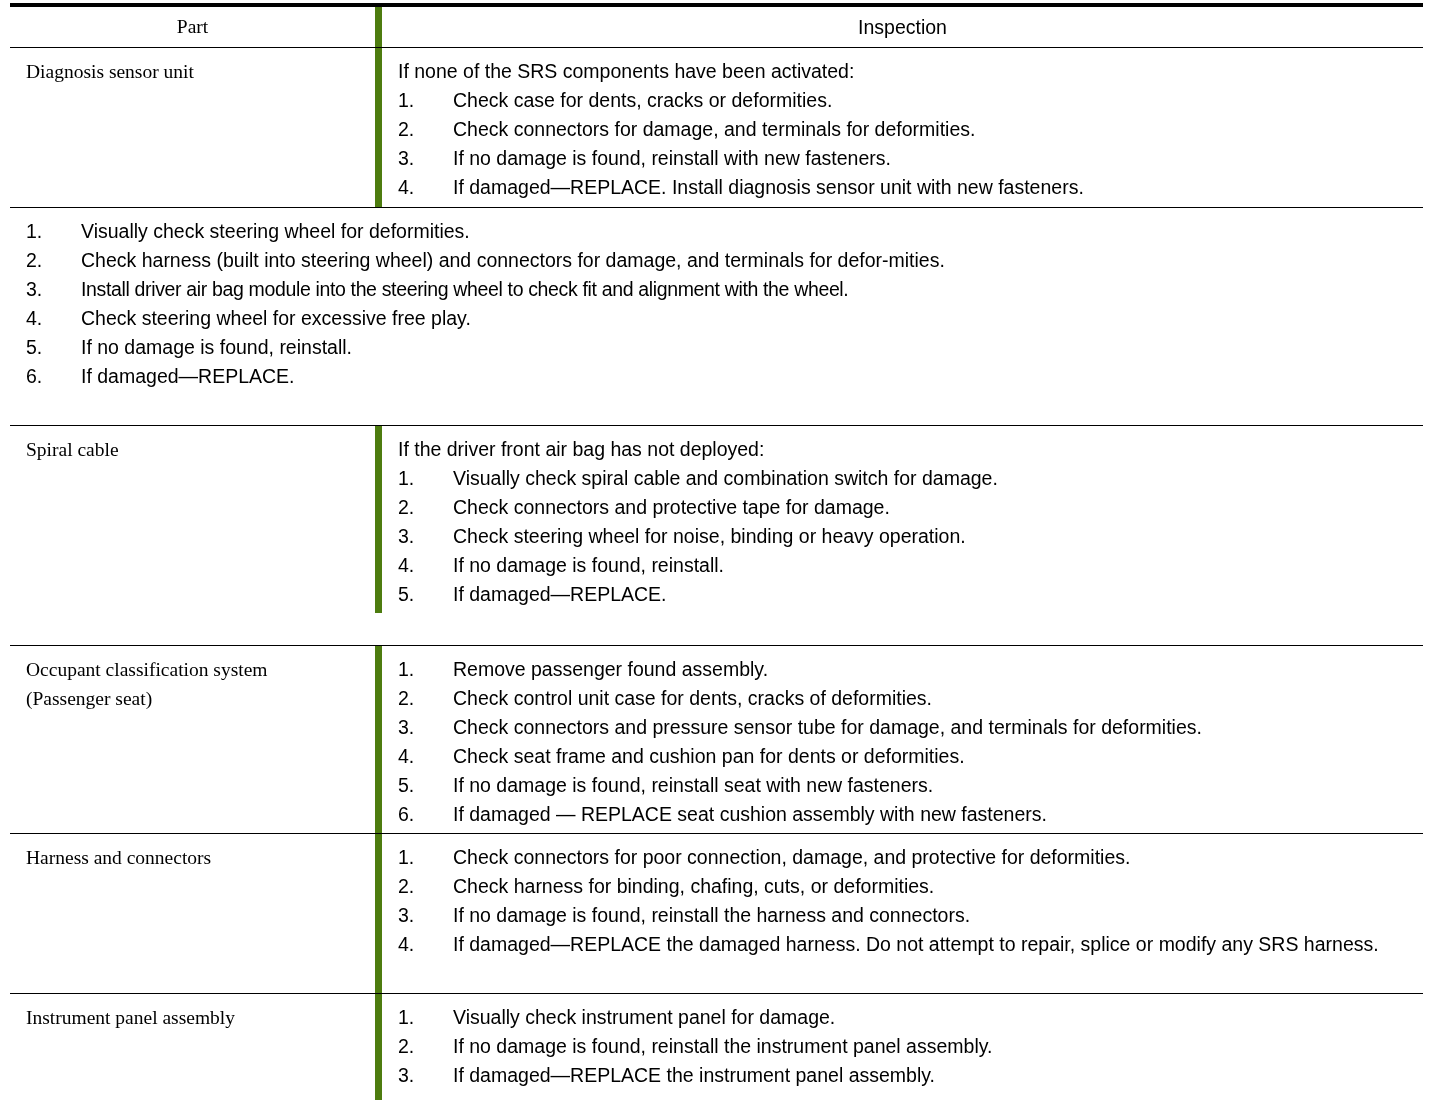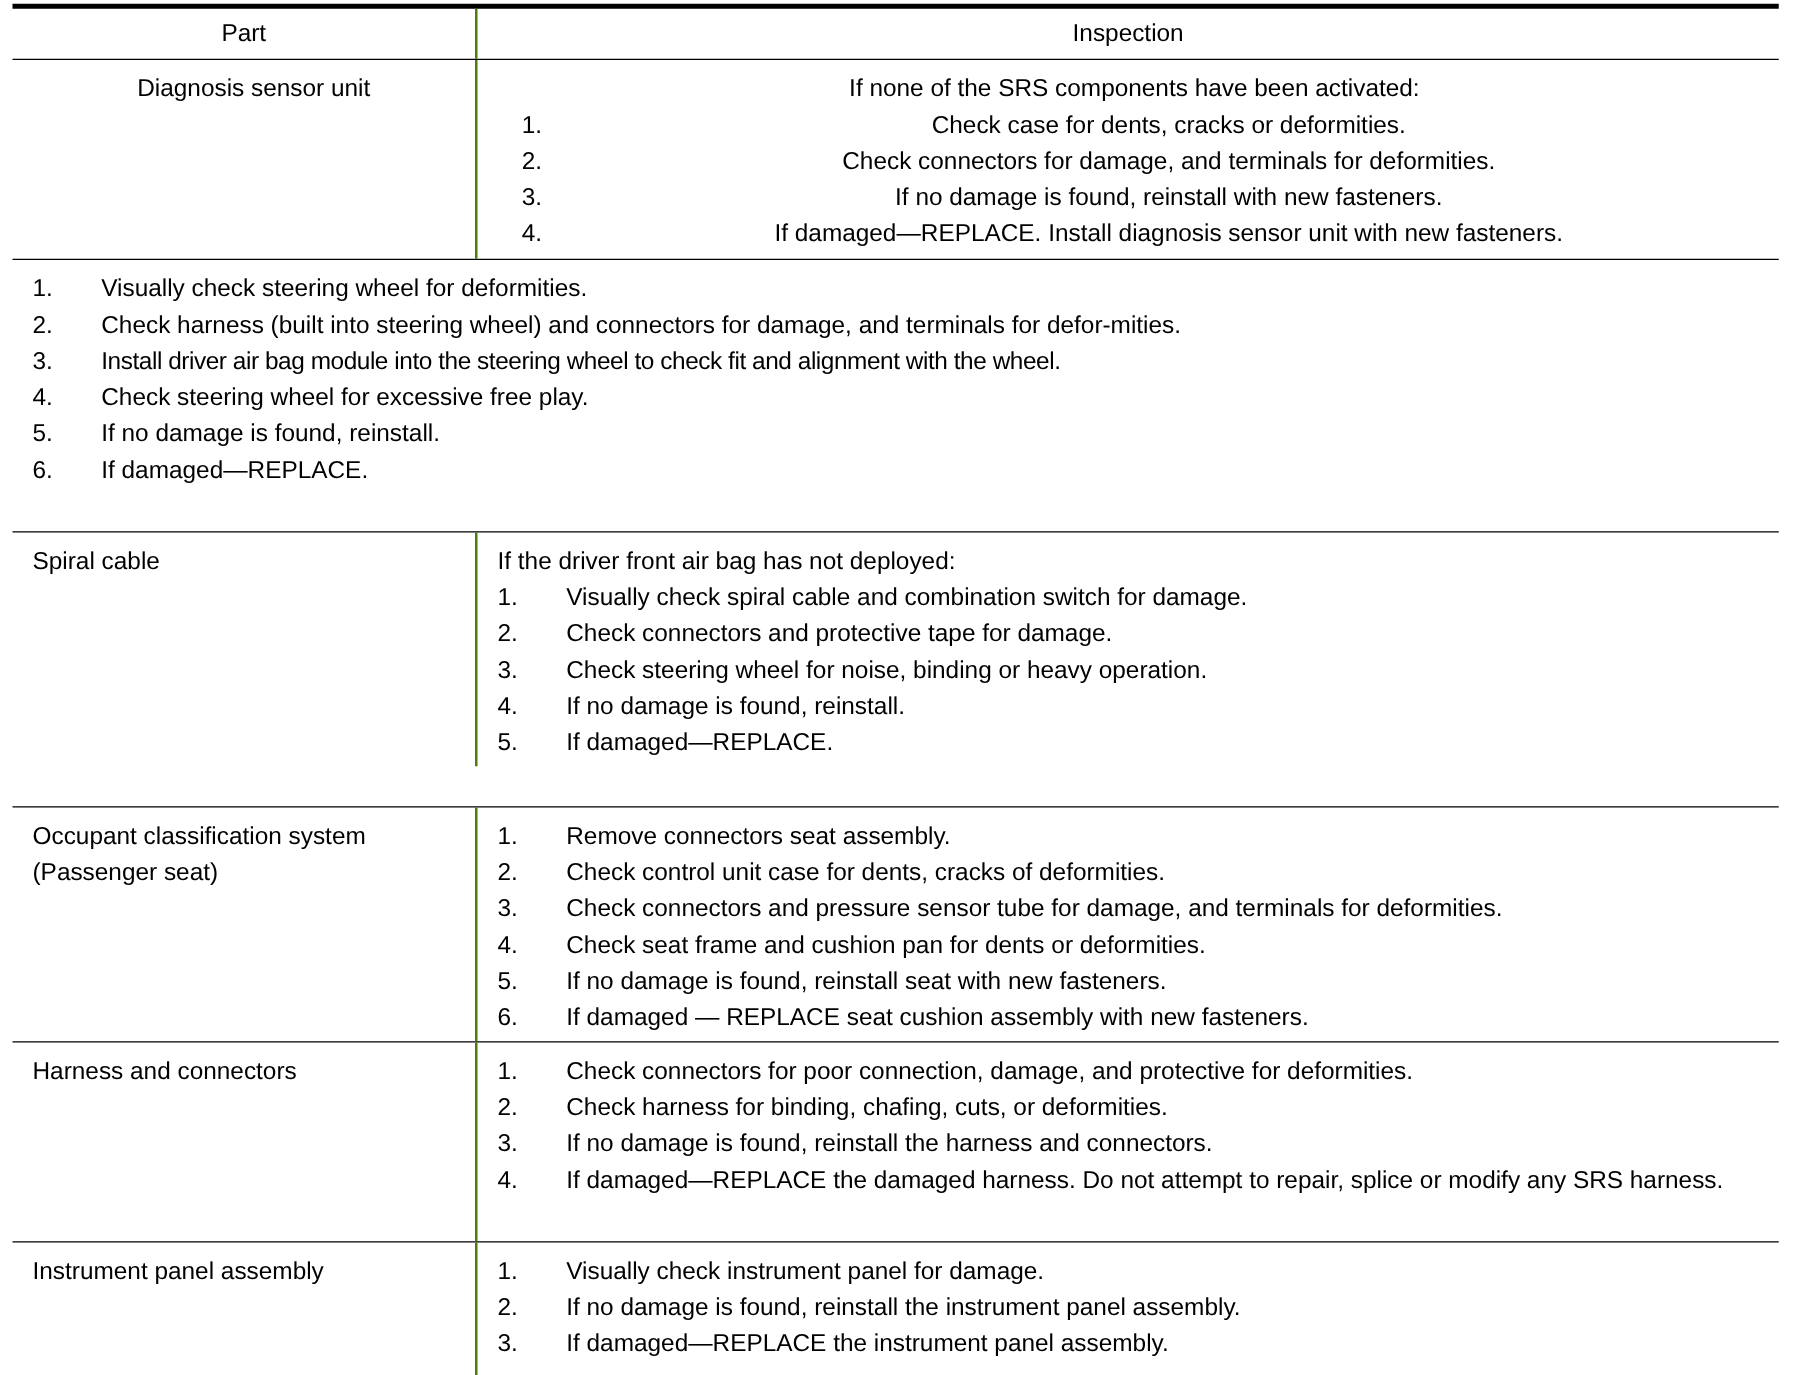--- a/index.html
+++ b/index.html
@@ -32,24 +32,25 @@
     .row.header {
       border-top: none;
       height: 41px;
       border-bottom: 1px solid #000;
     }
     .row.header + .row {
       border-top: 1px solid #000;
     }
     .cell-part {
       width: 372px;
-      border-right: 2px solid #4d7c0f;
+      border-right: 7px solid #4d7c0f;
       box-sizing: border-box;
       padding: 9px 0 0 16px;
       line-height: 29px;
+      font-family: Liberation Serif, serif;
     }
     .cell-insp {
       flex: 1;
       box-sizing: border-box;
       padding: 9px 6px 8px 16px;
       line-height: 29px;
     }
     .row.header .cell-part,
     .row.header .cell-insp {
       text-align: center;
@@ -79,21 +80,21 @@
 </head>
 <body>
 
 <div class="table">
 
   <div class="row header">
     <div class="cell-part">Part</div>
     <div class="cell-insp">Inspection</div>
   </div>
 
-  <div class="row r1" style="border-top:none;text-align:center;">
+  <div class="row r1" style="border-top:none;">
     <div class="cell-part">Diagnosis sensor unit</div>
     <div class="cell-insp">
       <span class="intro">If none of the SRS components have been activated:</span>
       <div class="step">
           <span class="step-num">1.</span>
           <span class="step-text">Check case for dents, cracks or deformities.</span>
         </div>
       <div class="step">
           <span class="step-num">2.</span>
           <span class="step-text">Check connectors for damage, and terminals for deformities.</span>
@@ -166,21 +167,21 @@
   </div>
 
   <div class="row r4">
     <div class="cell-part">
       <div>Occupant classification system</div>
       <div>(Passenger seat)</div>
     </div>
     <div class="cell-insp">
       <div class="step">
           <span class="step-num">1.</span>
-          <span class="step-text">Remove connectors seat assembly.</span>
+          <span class="step-text">Remove passenger found assembly.</span>
         </div>
       <div class="step">
           <span class="step-num">2.</span>
           <span class="step-text">Check control unit case for dents, cracks of deformities.</span>
         </div>
       <div class="step">
           <span class="step-num">3.</span>
           <span class="step-text">Check connectors and pressure sensor tube for damage, and terminals for deformities.</span>
         </div>
       <div class="step">

